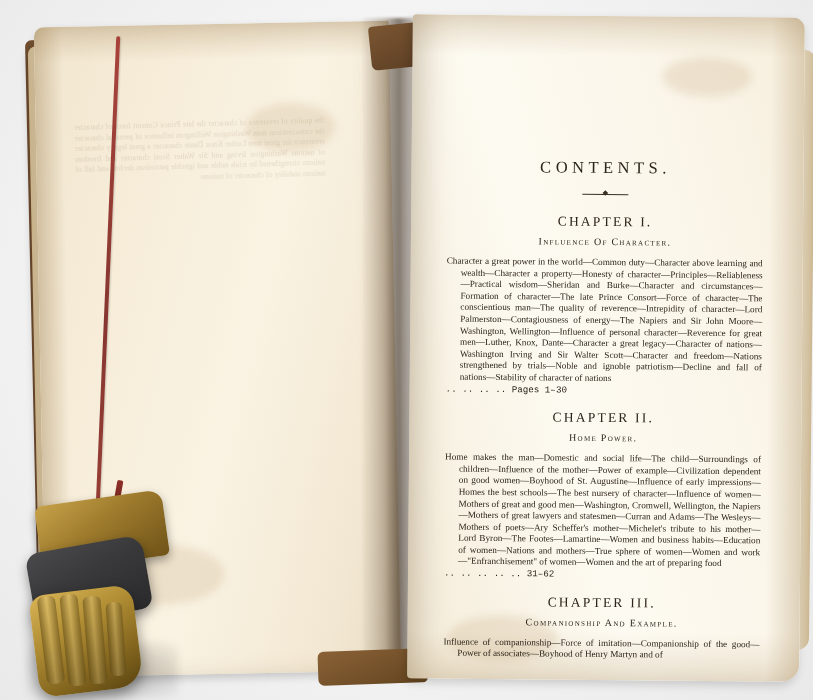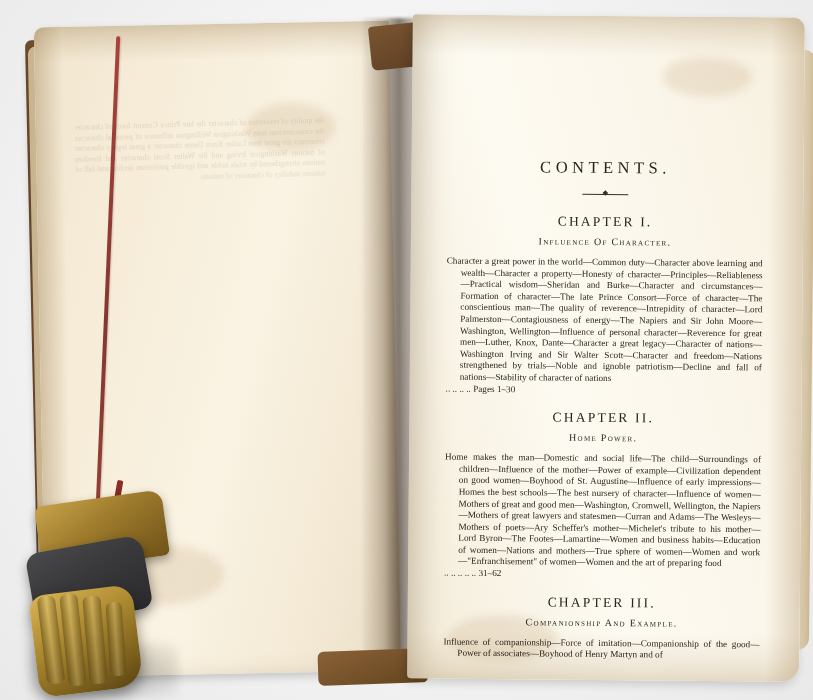--- a/index.html
+++ b/index.html
@@ -217,20 +217,21 @@
     text-indent: 0;
     hyphens: none;
   }
   .entry .hang {
     display: block;
     padding-left: 14px;
     text-indent: -14px;
   }
   .pageref {
     white-space: nowrap;
+    font-family: Liberation Mono, monospace;
   }
 
   
   .foxing {
     position: absolute;
     border-radius: 50%;
     background: rgba(175,140,90,0.18);
     filter: blur(4px);
   }
 

